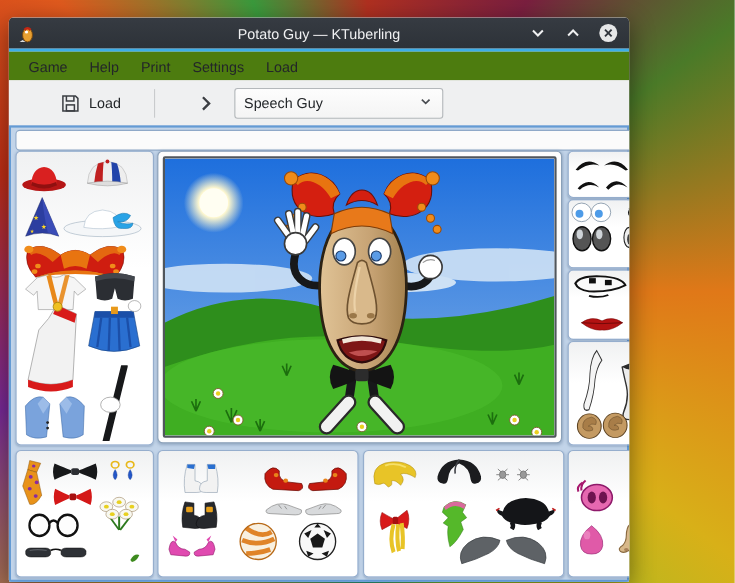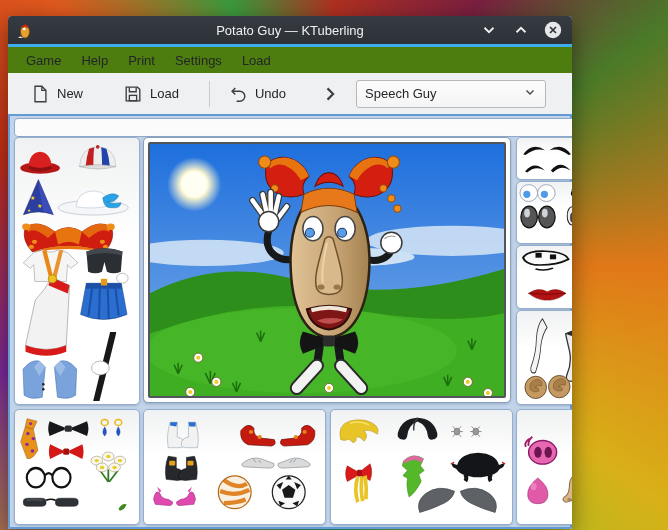--- a/index.html
+++ b/index.html
@@ -87,46 +87,32 @@
 
     <div class="menubar">
         <div class="menu-item">Game</div>
         <div class="menu-item">Help</div>
         <div class="menu-item">Print</div>
         <div class="menu-item">Settings</div>
         <div class="menu-item">Load</div>
       </div>
 
     <div class="toolbar">
-      <div class="tbtn">
-        <svg viewBox="0 0 22 22" fill="none" stroke="#3b3e43" stroke-width="1.5">
-            <path d="M5.5 2.5 H13 L17.5 7 V19.5 H5.5 Z"></path>
-            <path d="M13 2.5 V7 H17.5"></path>
-          </svg>
-        <span>New</span>
-      </div>
       <div class="text-gap1"></div>
       <div class="text-gap1"></div>
       <div class="tbtn">
         <svg viewBox="0 0 22 22" fill="none" stroke="#3b3e43" stroke-width="1.5">
             <path d="M3.5 3.5 H16 L18.5 6 V18.5 H3.5 Z"></path>
             <path d="M7 3.5 V8.5 H14.5 V3.5"></path>
             <rect x="7" y="12.5" width="8" height="6"></rect>
           </svg>
         <span>Load</span>
       </div>
       <div class="text-gap1"></div>
       <div class="tsep"></div>
-      <div class="tbtn">
-        <svg viewBox="0 0 22 22" fill="none" stroke="#3b3e43" stroke-width="1.6">
-            <path d="M8 4.5 L4.5 8 L8 11.5"></path>
-            <path d="M4.8 8 H13 a5.5 5.5 0 0 1 0 11 H9.5"></path>
-          </svg>
-        <span>Undo</span>
-      </div>
       <div class="text-gap2"></div>
       <div class="tbtn" style="padding:6px 4px;">
         <svg viewBox="0 0 16 16" fill="none" stroke="#3b3e43" stroke-width="1.7">
             <path d="M6 3.5 L10.5 8 L6 12.5"></path>
           </svg>
       </div>
       <div class="combo">
         <span>Speech Guy</span>
         <span class="chev">
           <svg width="14" height="14" viewBox="0 0 14 14" fill="none" stroke="#4a4d52" stroke-width="1.5">

